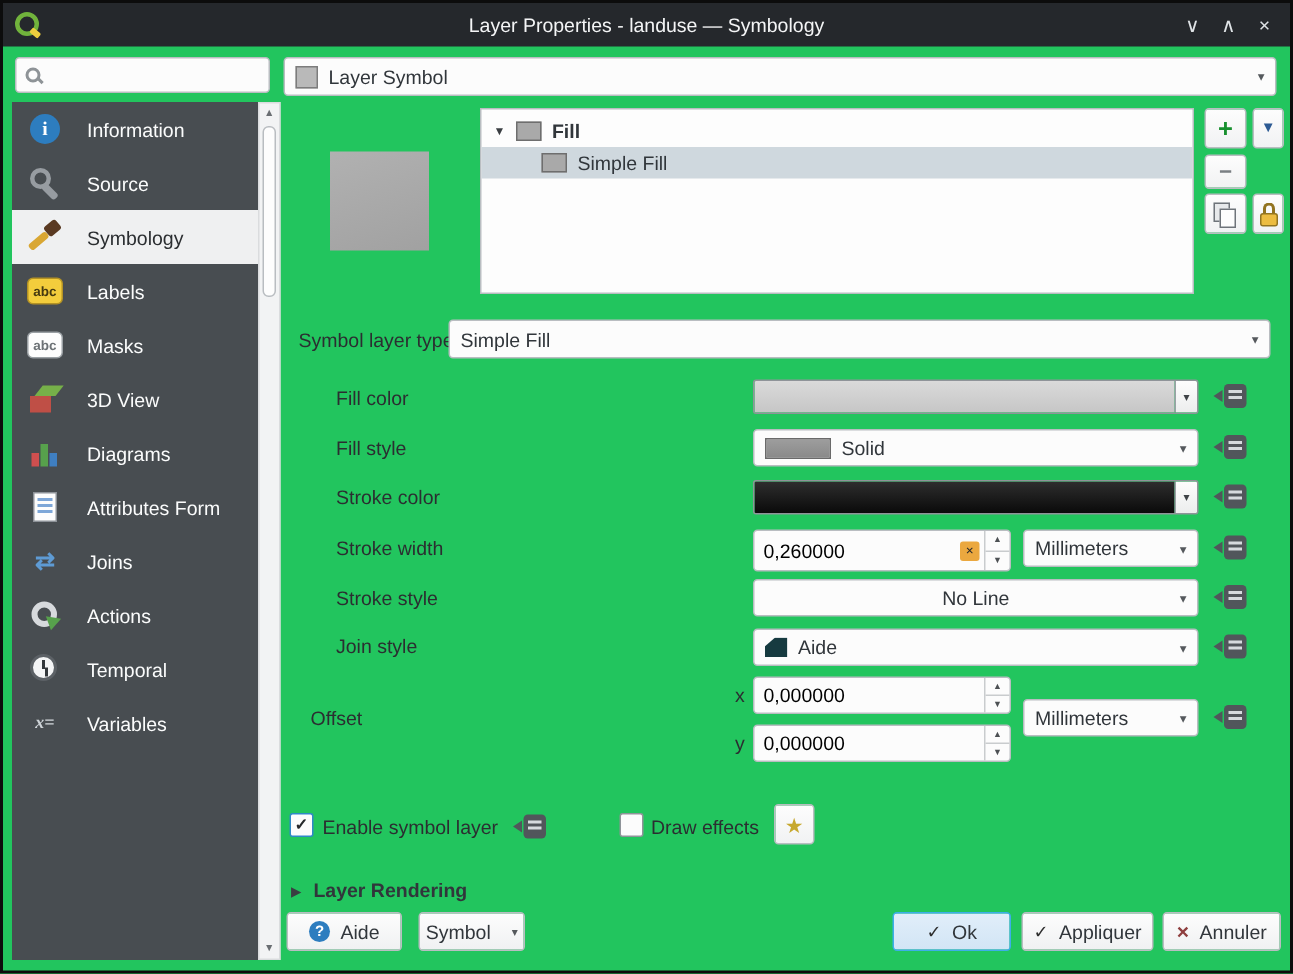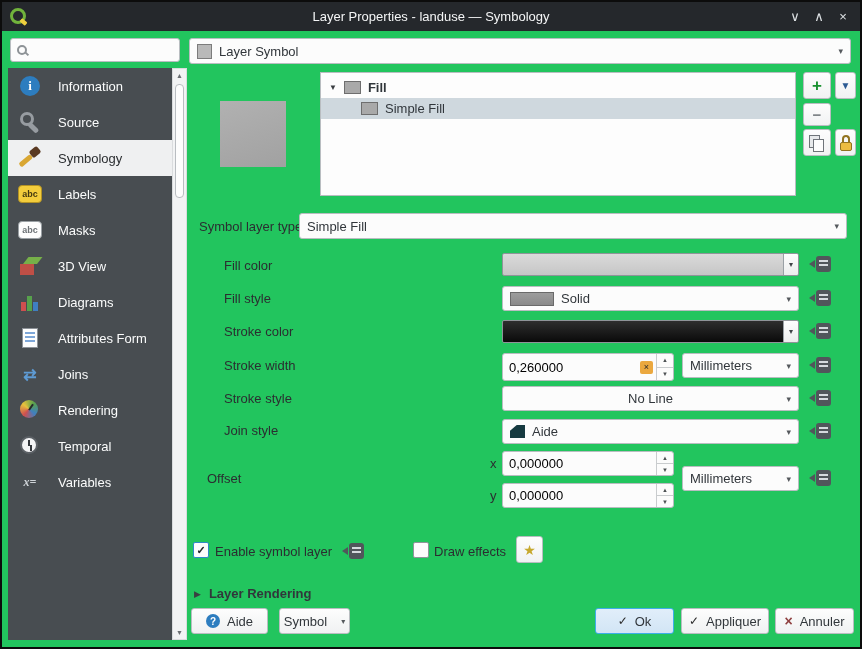--- a/index.html
+++ b/index.html
@@ -216,22 +216,22 @@
       </div>
     <div class="side-item">
         <span class="ic ic-form"></span>
         <span>Attributes Form</span>
       </div>
     <div class="side-item">
         <span class="ic ic-joins"></span>
         <span>Joins</span>
       </div>
     <div class="side-item">
-        <span class="ic ic-rendering"></span>
-        <span>Rendering</span>
+        <span class="ic ic-actions"></span>
+        <span>Actions</span>
       </div>
     <div class="side-item">
         <span class="ic ic-temporal"></span>
         <span>Temporal</span>
       </div>
     <div class="side-item">
         <span class="ic ic-variables"></span>
         <span>Variables</span>
       </div>
   </div>

